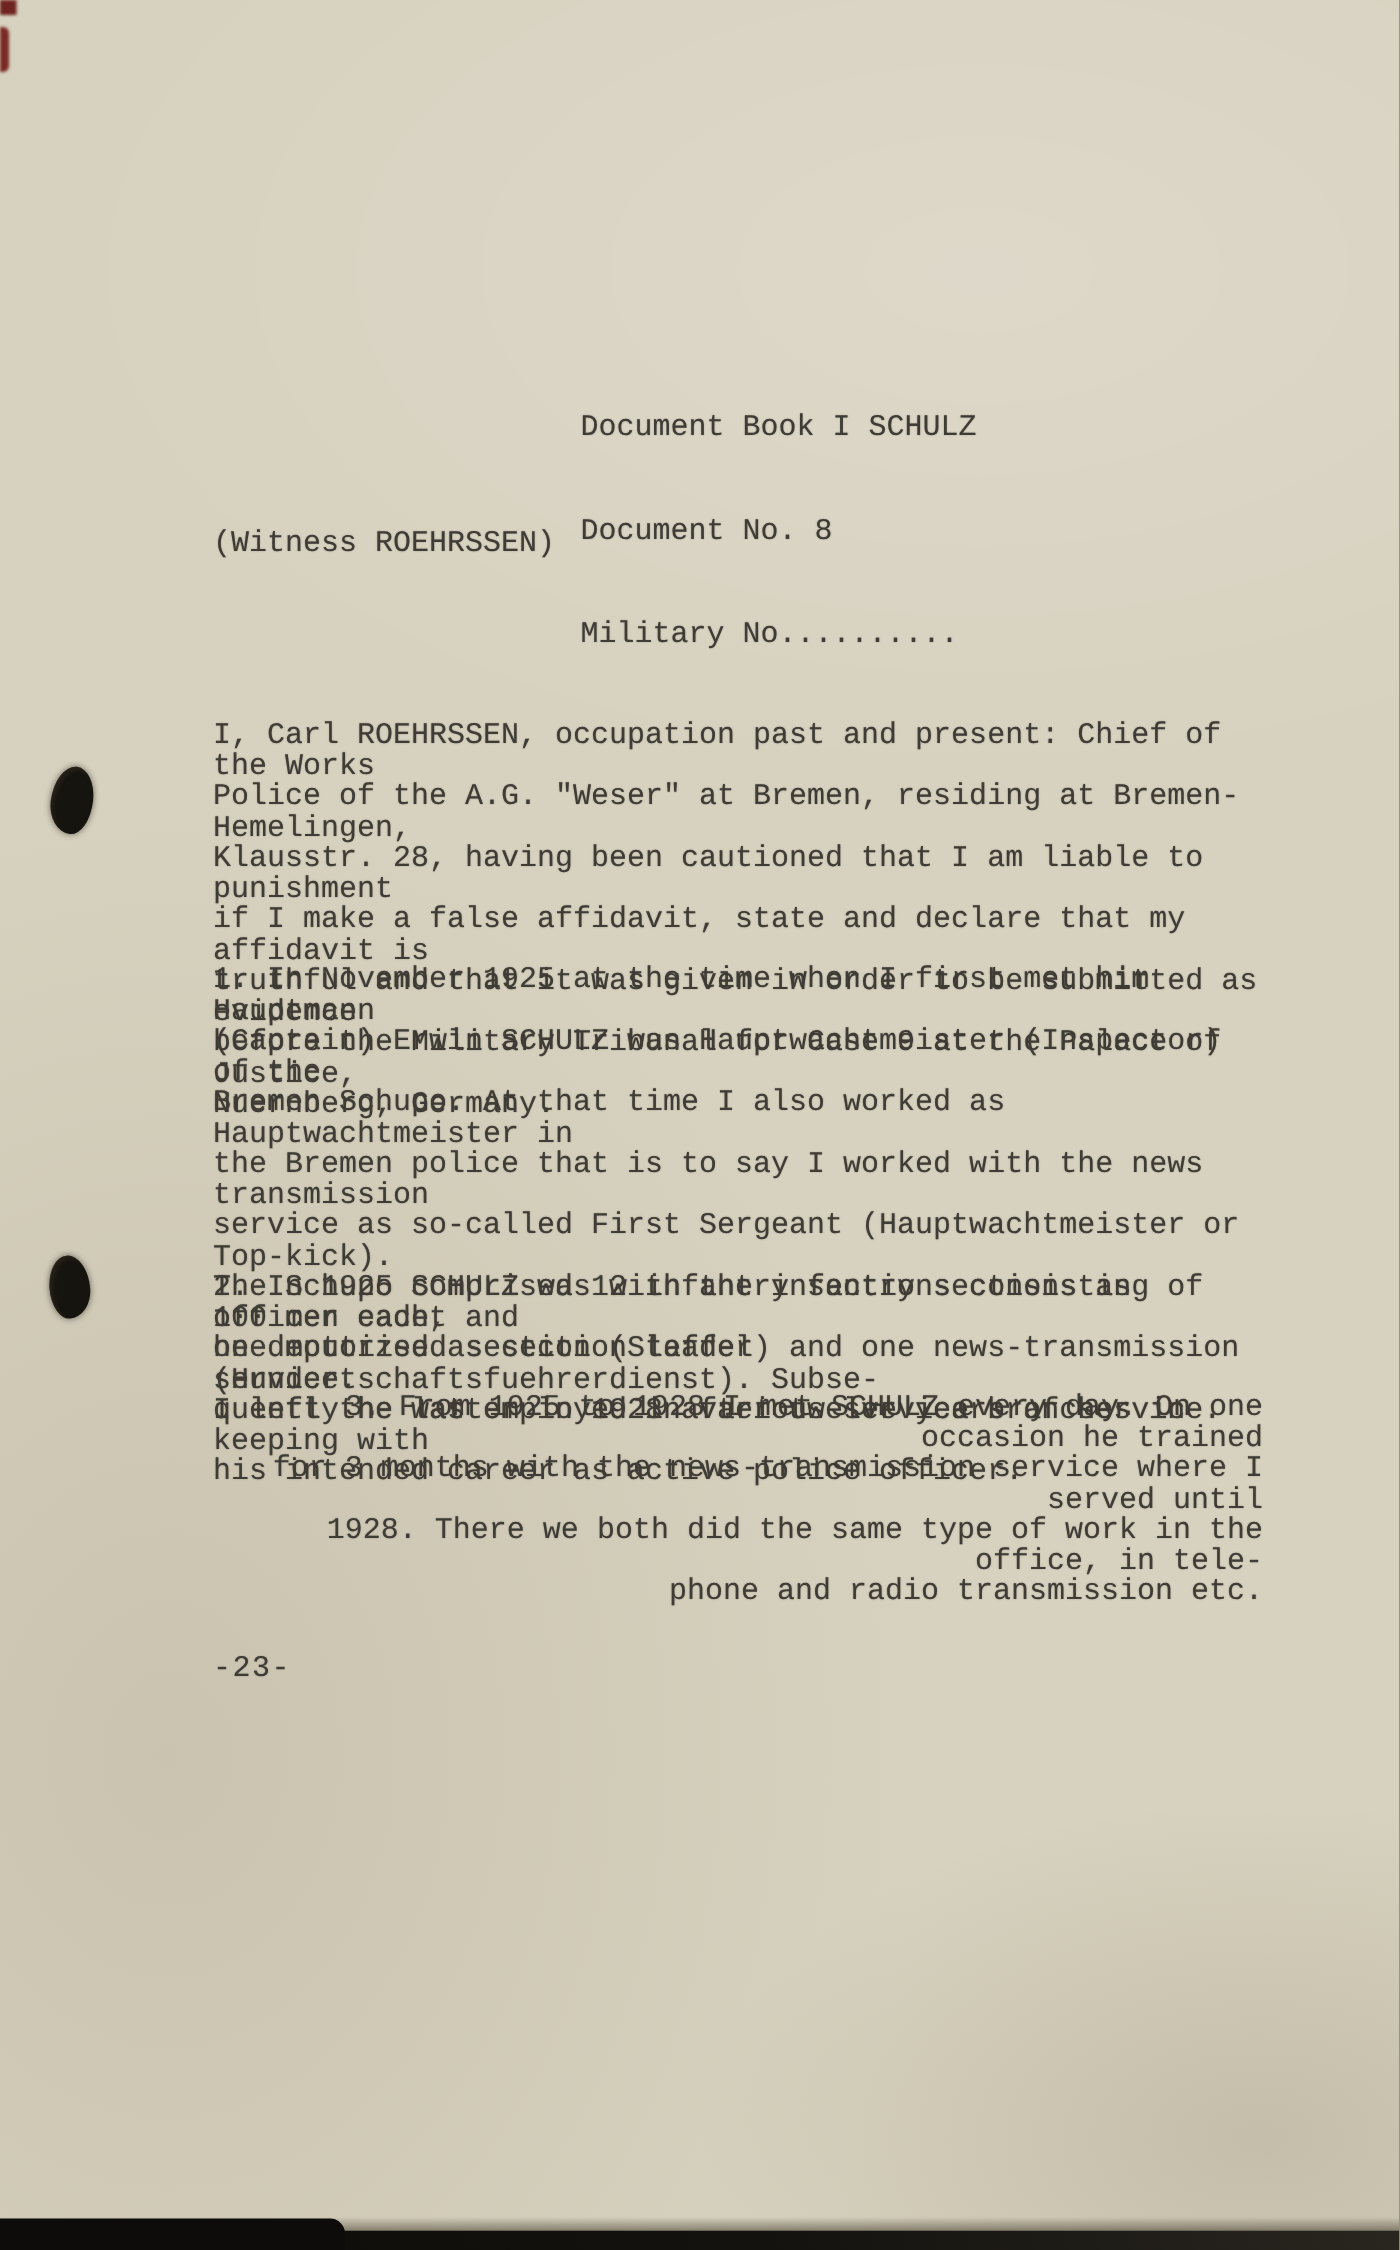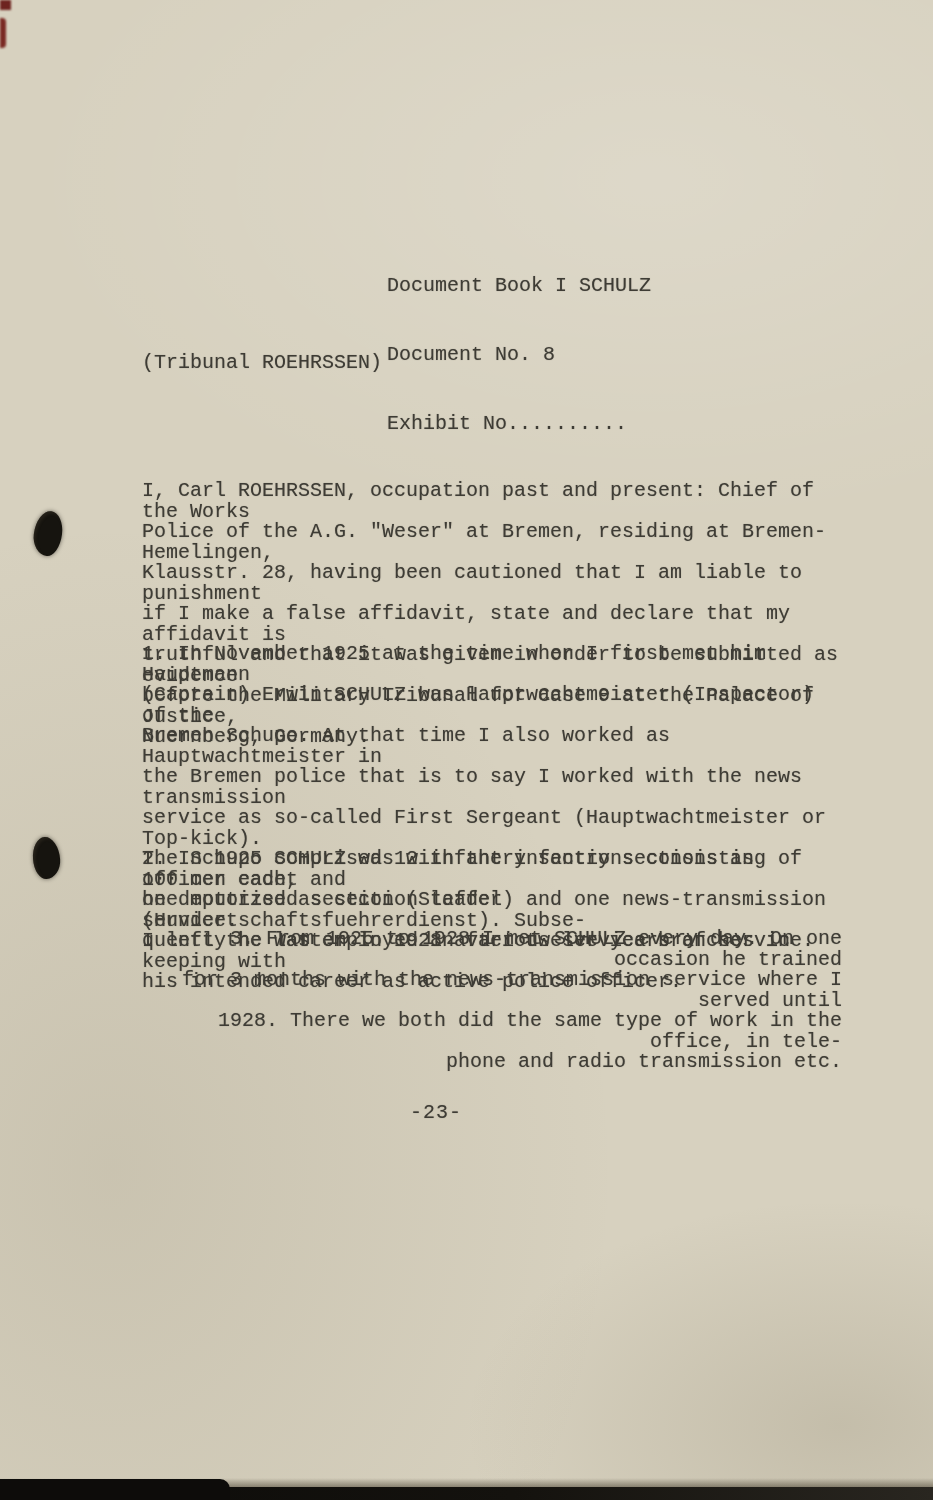--- a/index.html
+++ b/index.html
@@ -44,21 +44,21 @@
     width: 100px;
     margin: 2px auto 0;
     border-top: 2px dashed #4a4840;
     transform: translateX(-4px);
   }
   .para { left: 142px; width: 700px; }
   .intro { top: 481px; }
   .p1 { top: 644px; }
   .p2 { top: 849px; }
   .p3 { top: 929px; text-align: right; }
-  .page-number { left: 142px; top: 1103px; width: 588px; text-align: center; letter-spacing: 1px; }
+  .page-number { left: 142px; top: 1103px; width: 588px; letter-spacing: 1px; }
 
   .hole {
     position: absolute;
     background: #16140f;
     box-shadow: 0 0 4px rgba(25,22,16,0.6), inset 2px 2px 3px rgba(70,60,45,0.35);
   }
   .hole-top {
     left: 34px; top: 511px; width: 28px; height: 45px;
     border-radius: 52% 48% 45% 55% / 55% 48% 52% 45%;
     transform: rotate(7deg);
@@ -108,24 +108,24 @@
 
   <div class="corner-mark"></div>
   <div class="edge-mark"></div>
 
   <div class="hole hole-top"></div>
   <div class="hole hole-bottom"></div>
 
   <div class="txt header-block">
     <div>Document Book I SCHULZ</div>
     <div>Document No. 8</div>
-    <div>Exhibit No..........</div>
+    <div>Military No..........</div>
   </div>
 
-  <div class="txt witness">(Tribunal ROEHRSSEN)</div>
+  <div class="txt witness">(Witness ROEHRSSEN)</div>
 
 
   <div class="txt para intro">I, Carl ROEHRSSEN, occupation past and present: Chief of the Works
 Police of the A.G. "Weser" at Bremen, residing at Bremen-Hemelingen,
 Klausstr. 28, having been cautioned that I am liable to punishment
 if I make a false affidavit, state and declare that my affidavit is
 truthful and that it was given in order to be submitted as evidence
 before the Military Tribunal for Case 9 at the Palace of Justice,
 Nuernberg, Germany.</div>
   <div class="txt para p1">1. In November 1925 at the time when I first met him Hauptmann

